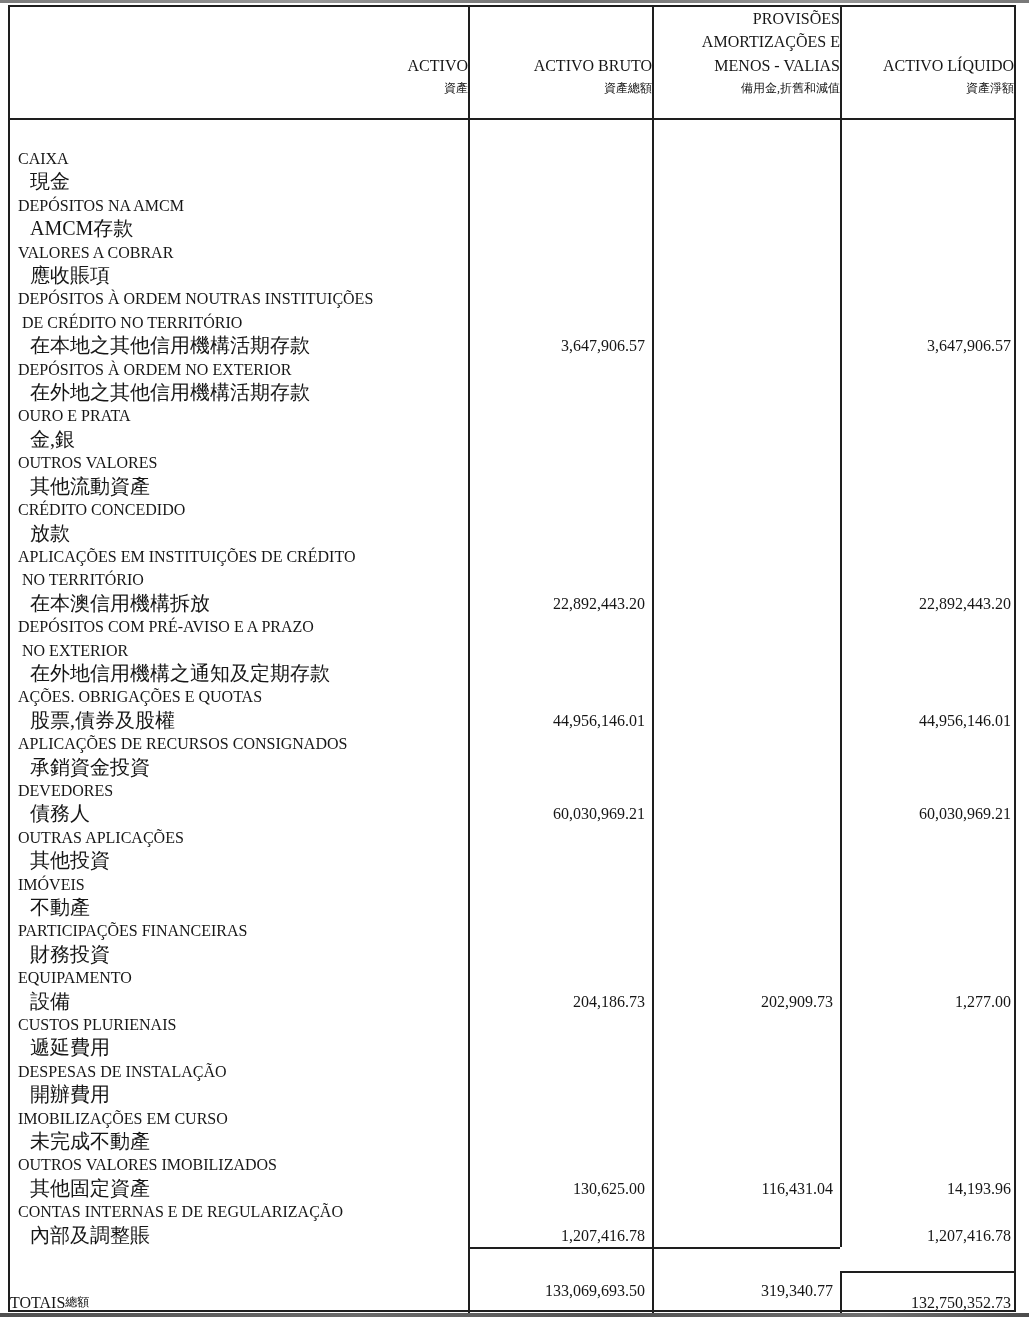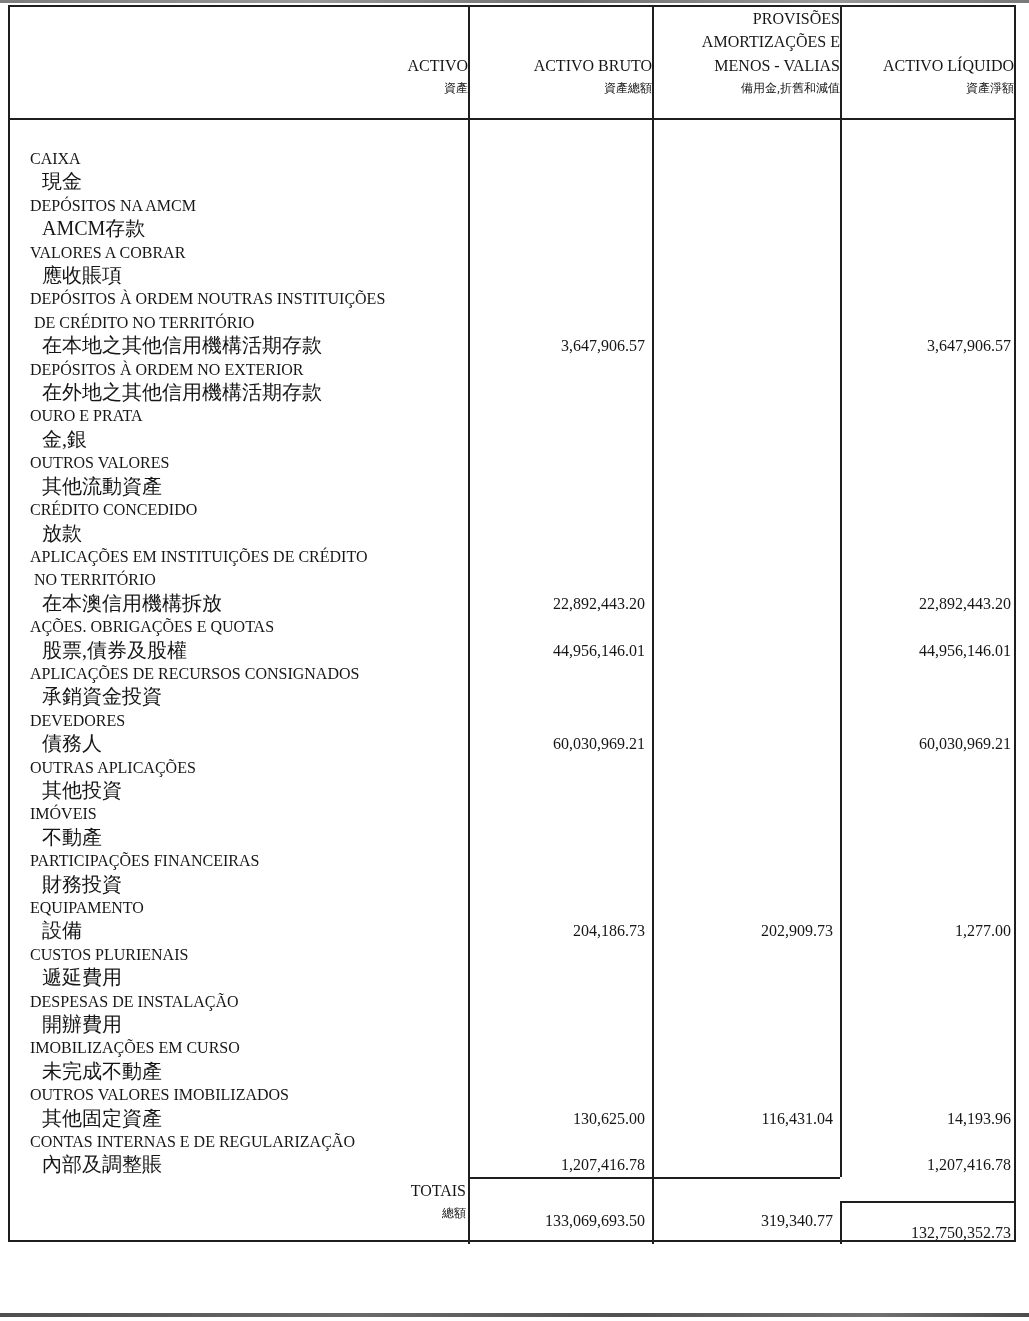--- a/index.html
+++ b/index.html
@@ -36,35 +36,35 @@
   .header-row{height:111px;border-bottom:2px solid #1e1e1e;}
   .hcell{
     display:flex;flex-direction:column;justify-content:flex-end;align-items:flex-end;
     text-align:center;padding-bottom:20px;
     font-size:16px;line-height:23.4px;white-space:pre;
   }
   .cn{font-size:12px;}
   
   .spacer-row{height:27px;}
   .item-name{
-    padding-left:20px;
+    padding-left:8px;
     font-size:16px;line-height:23.4px;
     white-space:pre;
   }
   .item-name .cn-line{font-size:20px;margin-left:12px;}
   .num{
     display:flex;justify-content:flex-end;align-items:flex-end;
     font-size:16px;line-height:23.4px;
     padding-right:7px;
   }
   .num.last{padding-right:3px;}
   
   .totals-row{height:63px;}
   .totals-label{
-    display:flex;flex-direction:column;align-items:flex-end;
+    display:flex;flex-direction:row;align-items:flex-end;
     padding-right:2px;padding-top:2px;
     font-size:16px;line-height:23.4px;
   }
   .totals-num{
     display:flex;justify-content:flex-end;align-items:center;
     padding-top:18px;
     border-top:2px solid #1e1e1e;
     font-size:16px;line-height:23.4px;
     padding-right:7px;
   }
@@ -156,20 +156,21 @@
     <div class="num vline v-prov"></div>
     <div class="num vline last v-liq"></div>
   </div>
         <div class="grid-row item-row">
     <div class="item-name"><div class="pt-line">APLICAÇÕES EM INSTITUIÇÕES DE CRÉDITO</div><div class="pt-line"> NO TERRITÓRIO</div><div class="cn-line cn">在本澳信用機構拆放</div></div>
     <div class="num vline v-bruto">22,892,443.20</div>
     <div class="num vline v-prov"></div>
     <div class="num vline last v-liq">22,892,443.20</div>
   </div>
         <div class="grid-row item-row">
+    <div class="item-name"><div class="pt-line">DEPÓSITOS COM PRÉ-AVISO E A PRAZO</div><div class="pt-line"> NO EXTERIOR</div><div class="cn-line cn">在外地信用機構之通知及定期存款</div></div>
     <div class="num vline v-bruto"></div>
     <div class="num vline v-prov"></div>
     <div class="num vline last v-liq"></div>
   </div>
         <div class="grid-row item-row">
     <div class="item-name"><div class="pt-line">AÇÕES. OBRIGAÇÕES E QUOTAS</div><div class="cn-line cn">股票,債券及股權</div></div>
     <div class="num vline v-bruto">44,956,146.01</div>
     <div class="num vline v-prov"></div>
     <div class="num vline last v-liq">44,956,146.01</div>
   </div>

